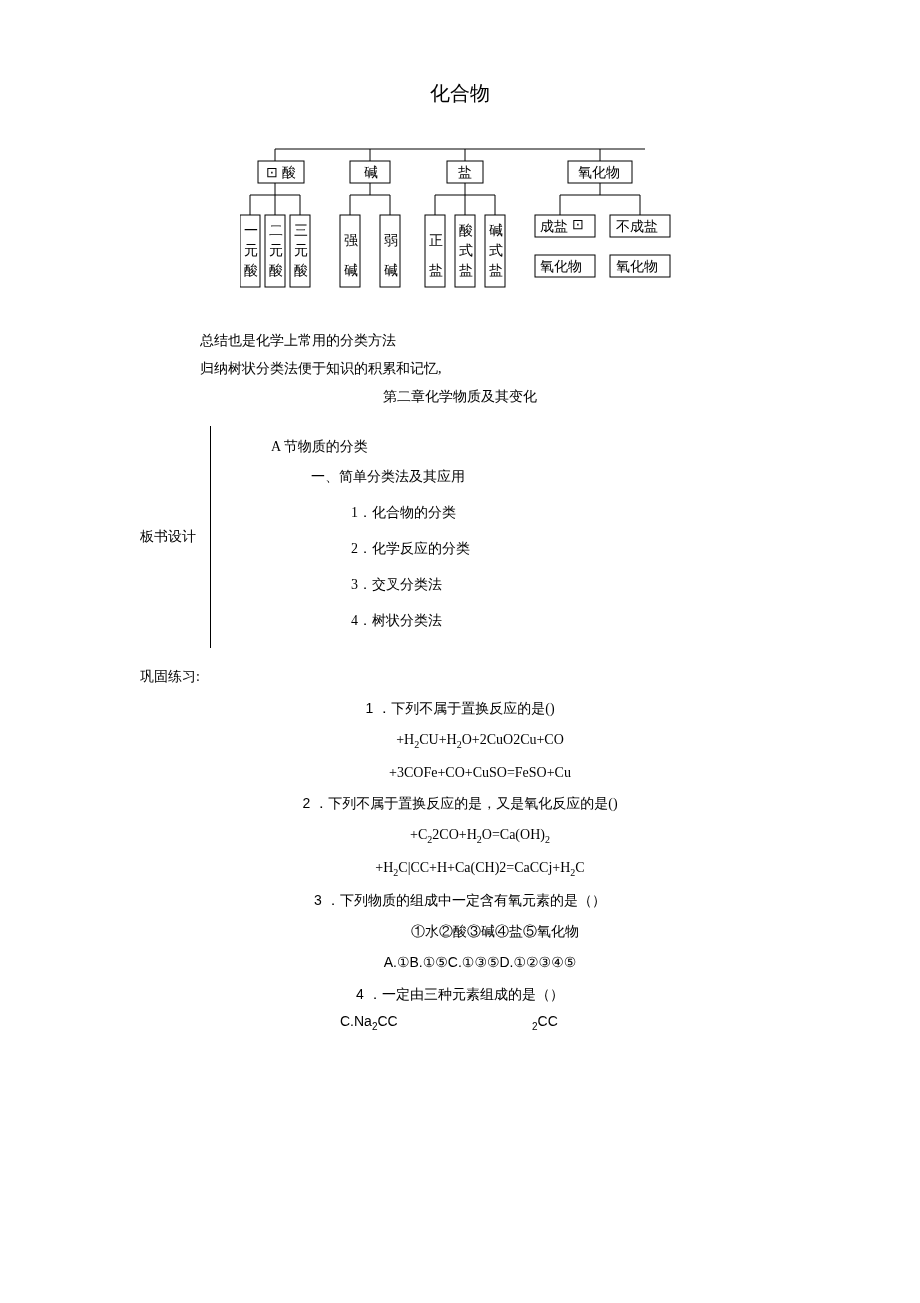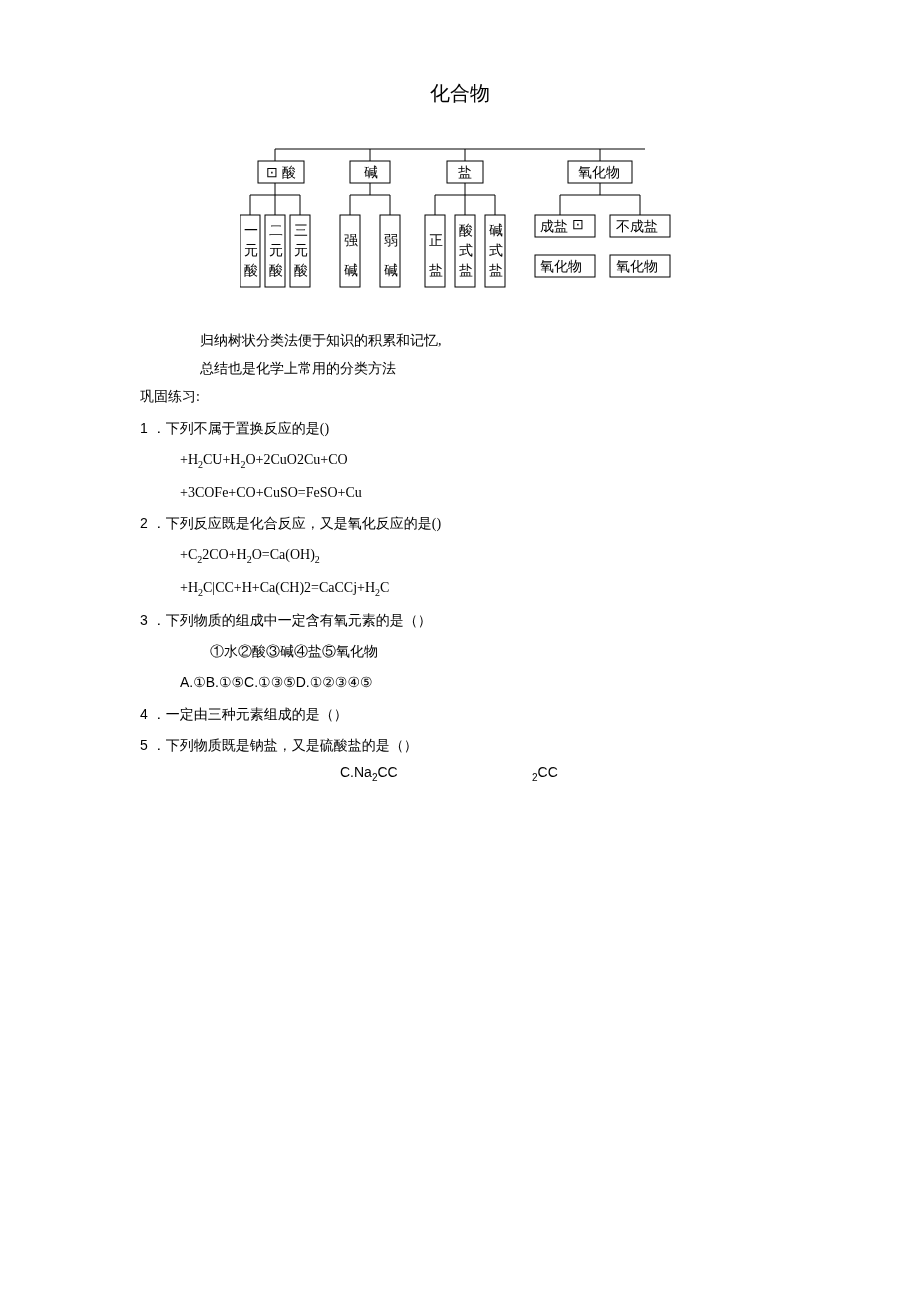--- a/index.html
+++ b/index.html
@@ -78,20 +78,21 @@
   .bbdesign-content .row2 { margin: 12px 0 12px 80px; }
   .bbdesign-content .row3 { margin: 18px 0 18px 120px; }
   .ex-head {
     font-size: 14px;
     margin: 10px 0;
   }
   .q {
     font-size: 14px;
     margin: 6px 0;
     line-height: 1.8;
+    text-align: center;
   }
   .q .num {
     font-family: Arial, sans-serif;
     margin-right: 4px;
   }
   .q .opt {
     font-family: Arial, sans-serif;
   }
   .indent1 { padding-left: 40px; }
   .indent2 { padding-left: 70px; }
@@ -189,49 +190,62 @@
       <text x="300" y="94">成盐</text>
       <text x="332" y="92" font-size="10">⊡</text>
       <text x="376" y="94">不成盐</text>
       <rect class="box" x="295" y="118" width="60" height="22"></rect>
       <rect class="box" x="370" y="118" width="60" height="22"></rect>
       <text x="300" y="134">氧化物</text>
       <text x="376" y="134">氧化物</text>
     </svg>
   </div>
 
+  <div class="summary">总结也是化学上常用的分类方法</div>
   <div class="summary">归纳树状分类法便于知识的积累和记忆,</div>
-  <div class="summary">总结也是化学上常用的分类方法</div>
-
+
+  <div class="section-two">
+    <div class="center-text">第二章化学物质及其变化</div>
+
+    <div class="bbdesign">
+      <div class="bbdesign-label">板书设计</div>
+      <div class="bbdesign-line"></div>
+      <div class="bbdesign-content">
+        <div class="row1">A 节物质的分类</div>
+        <div class="row2">一、简单分类法及其应用</div>
+        <div class="row3">1．化合物的分类</div>
+        <div class="row3">2．化学反应的分类</div>
+        <div class="row3">3．交叉分类法</div>
+        <div class="row3">4．树状分类法</div>
+      </div>
+    </div>
+  </div>
 
   <div class="ex-head">巩固练习:</div>
 
   <div class="q">
     <span class="num">1</span><span>．下列不属于置换反应的是()</span>
   </div>
   <div class="q indent1">+H<span class="sub">2</span>CU+H<span class="sub">2</span>O+2CuO2Cu+CO</div>
   <div class="q indent1">+3COFe+CO+CuSO=FeSO+Cu</div>
 
   <div class="q">
-    <span class="num">2</span><span>．下列反应既是化合反应，又是氧化反应的是()</span>
+    <span class="num">2</span><span>．下列不属于置换反应的是，又是氧化反应的是()</span>
   </div>
   <div class="q indent1">+C<span class="sub">2</span>2CO+H<span class="sub">2</span>O=Ca(OH)<span class="sub">2</span></div>
   <div class="q indent1">+H<span class="sub">2</span>C|CC+H+Ca(CH)2=CaCCj+H<span class="sub">2</span>C</div>
 
   <div class="q">
     <span class="num">3</span><span>．下列物质的组成中一定含有氧元素的是（）</span>
   </div>
   <div class="q indent2">①水②酸③碱④盐⑤氧化物</div>
   <div class="q indent1"><span class="opt">A.①B.①⑤C.①③⑤D.①②③④⑤</span></div>
 
   <div class="q">
     <span class="num">4</span><span>．一定由三种元素组成的是（）</span>
   </div>
 
-  <div class="q">
-    <span class="num">5</span><span>．下列物质既是钠盐，又是硫酸盐的是（）</span>
-  </div>
   <div class="q5row">
     <div class="a">C.Na<span class="sub">2</span>CC</div>
     <div class="b"><span class="sub">2</span>CC</div>
   </div>
 
 </div>
 
 </body></html>

